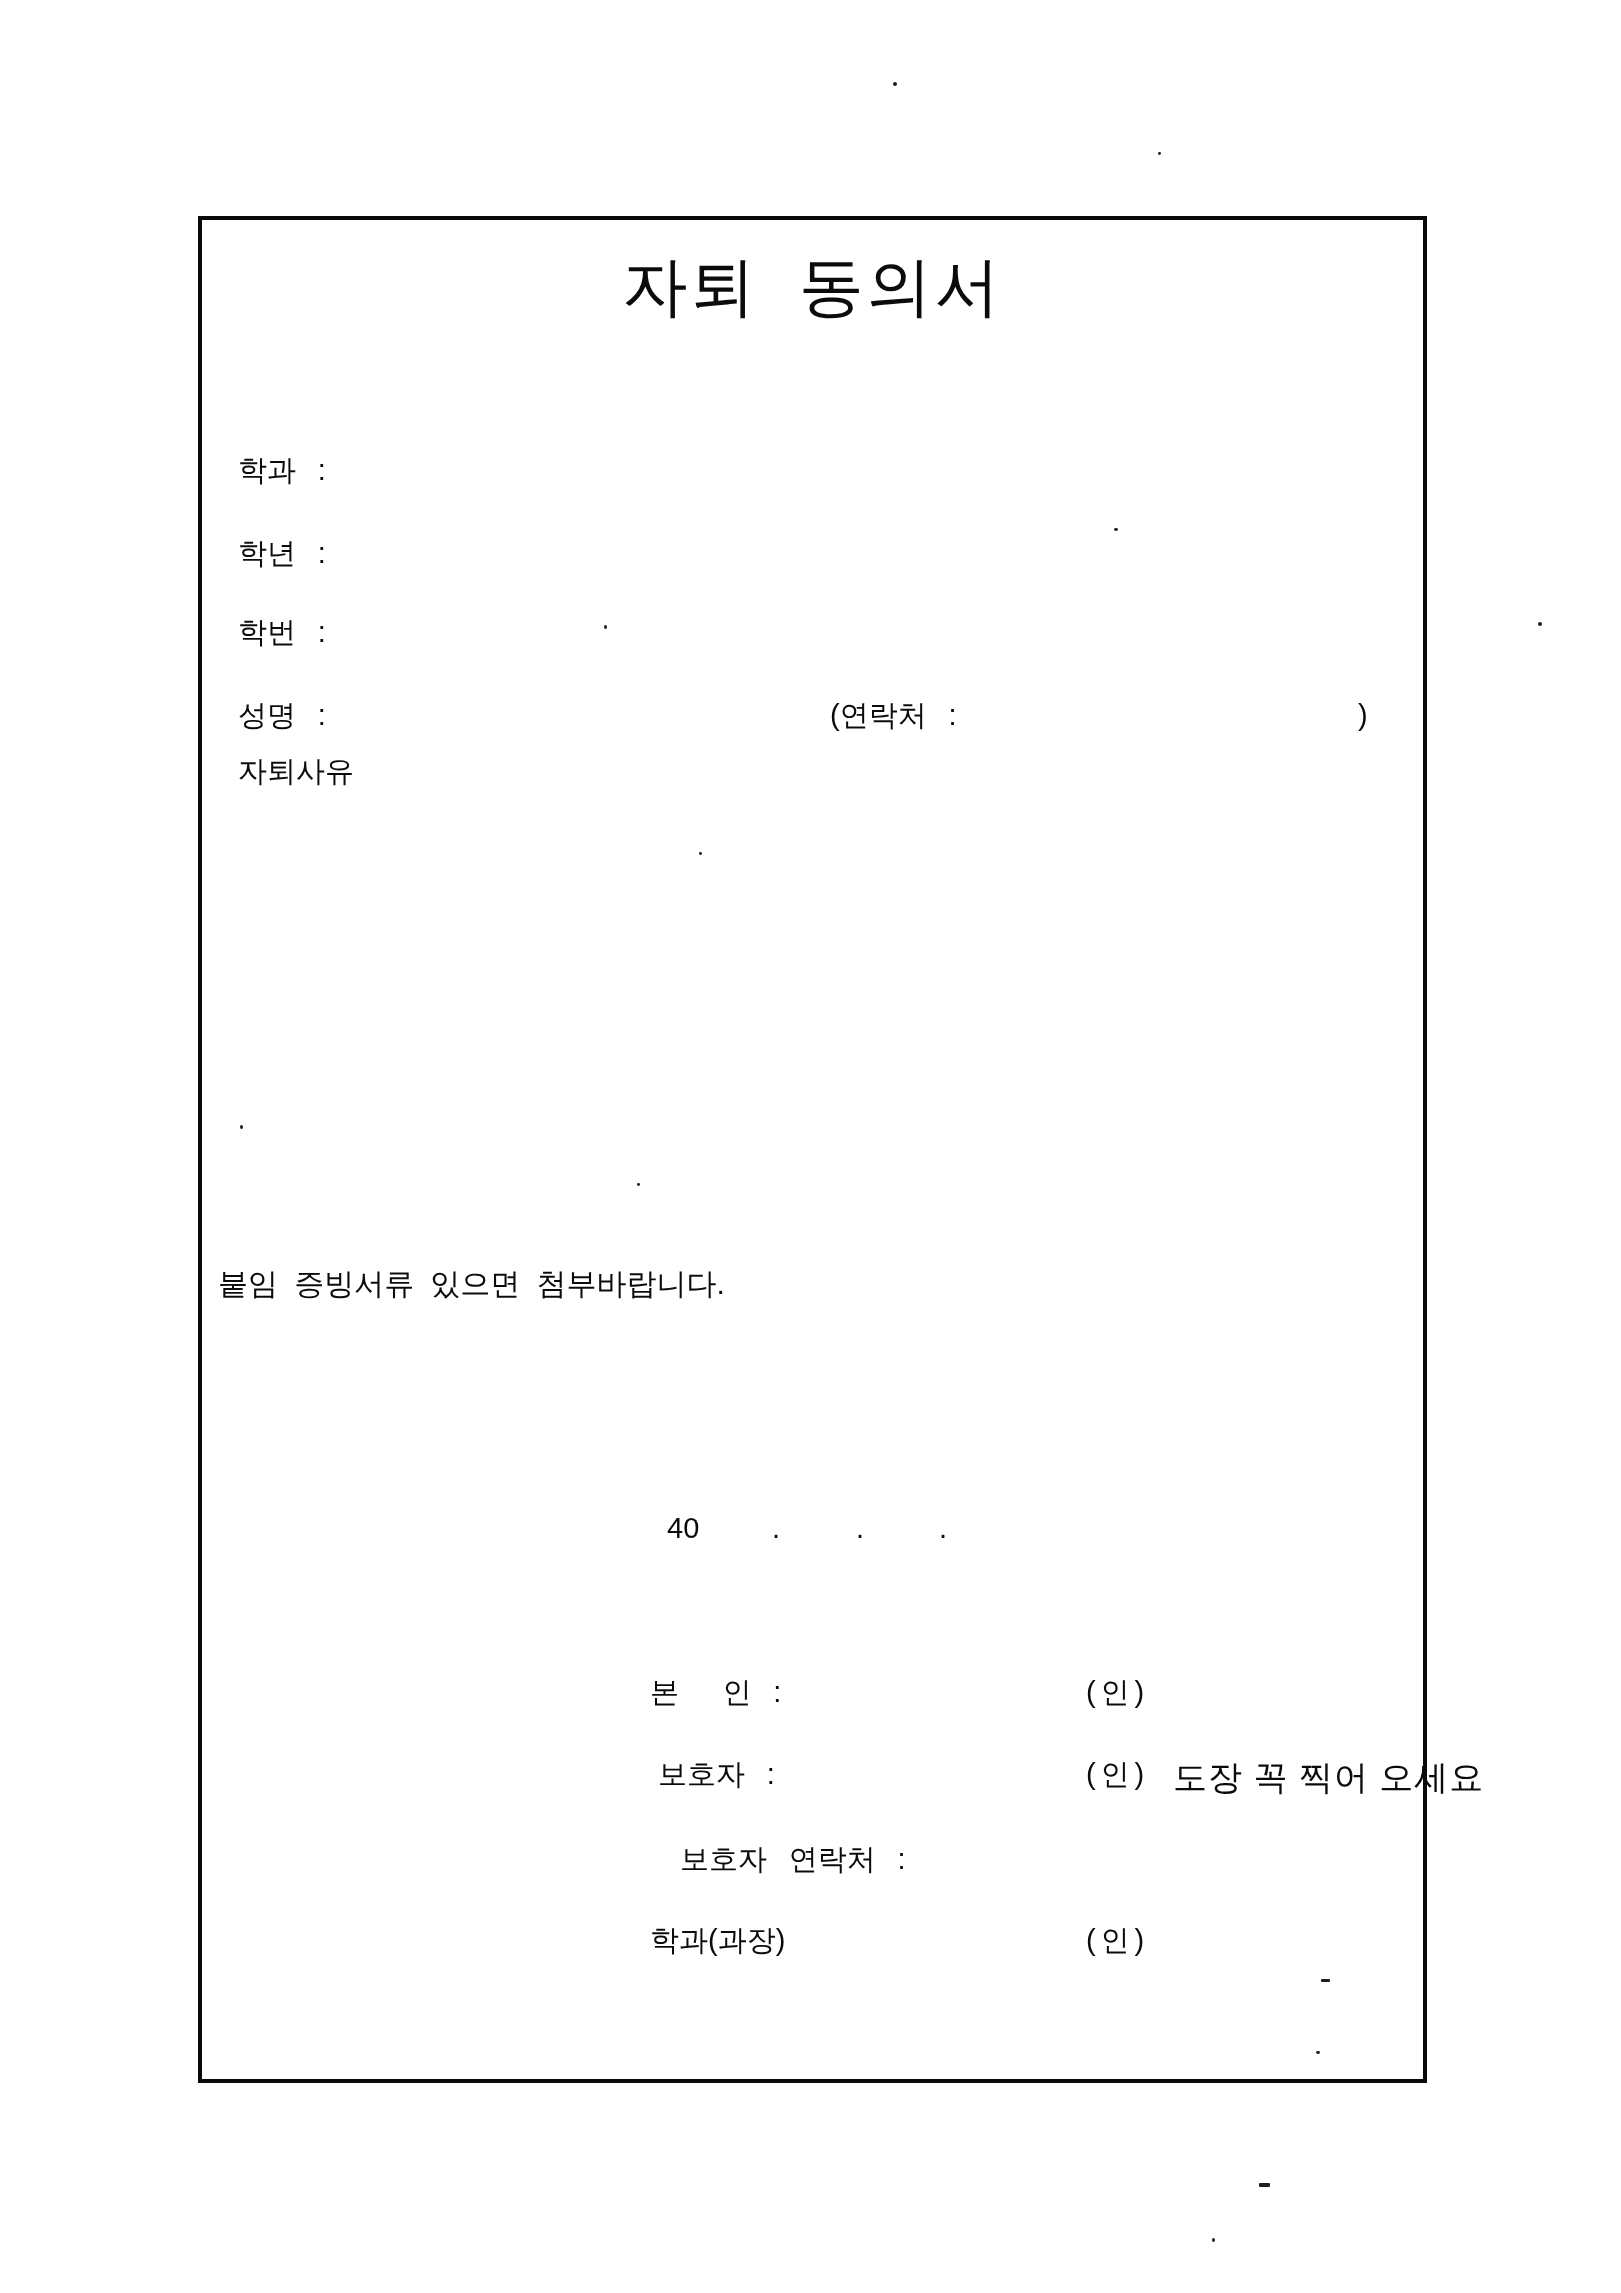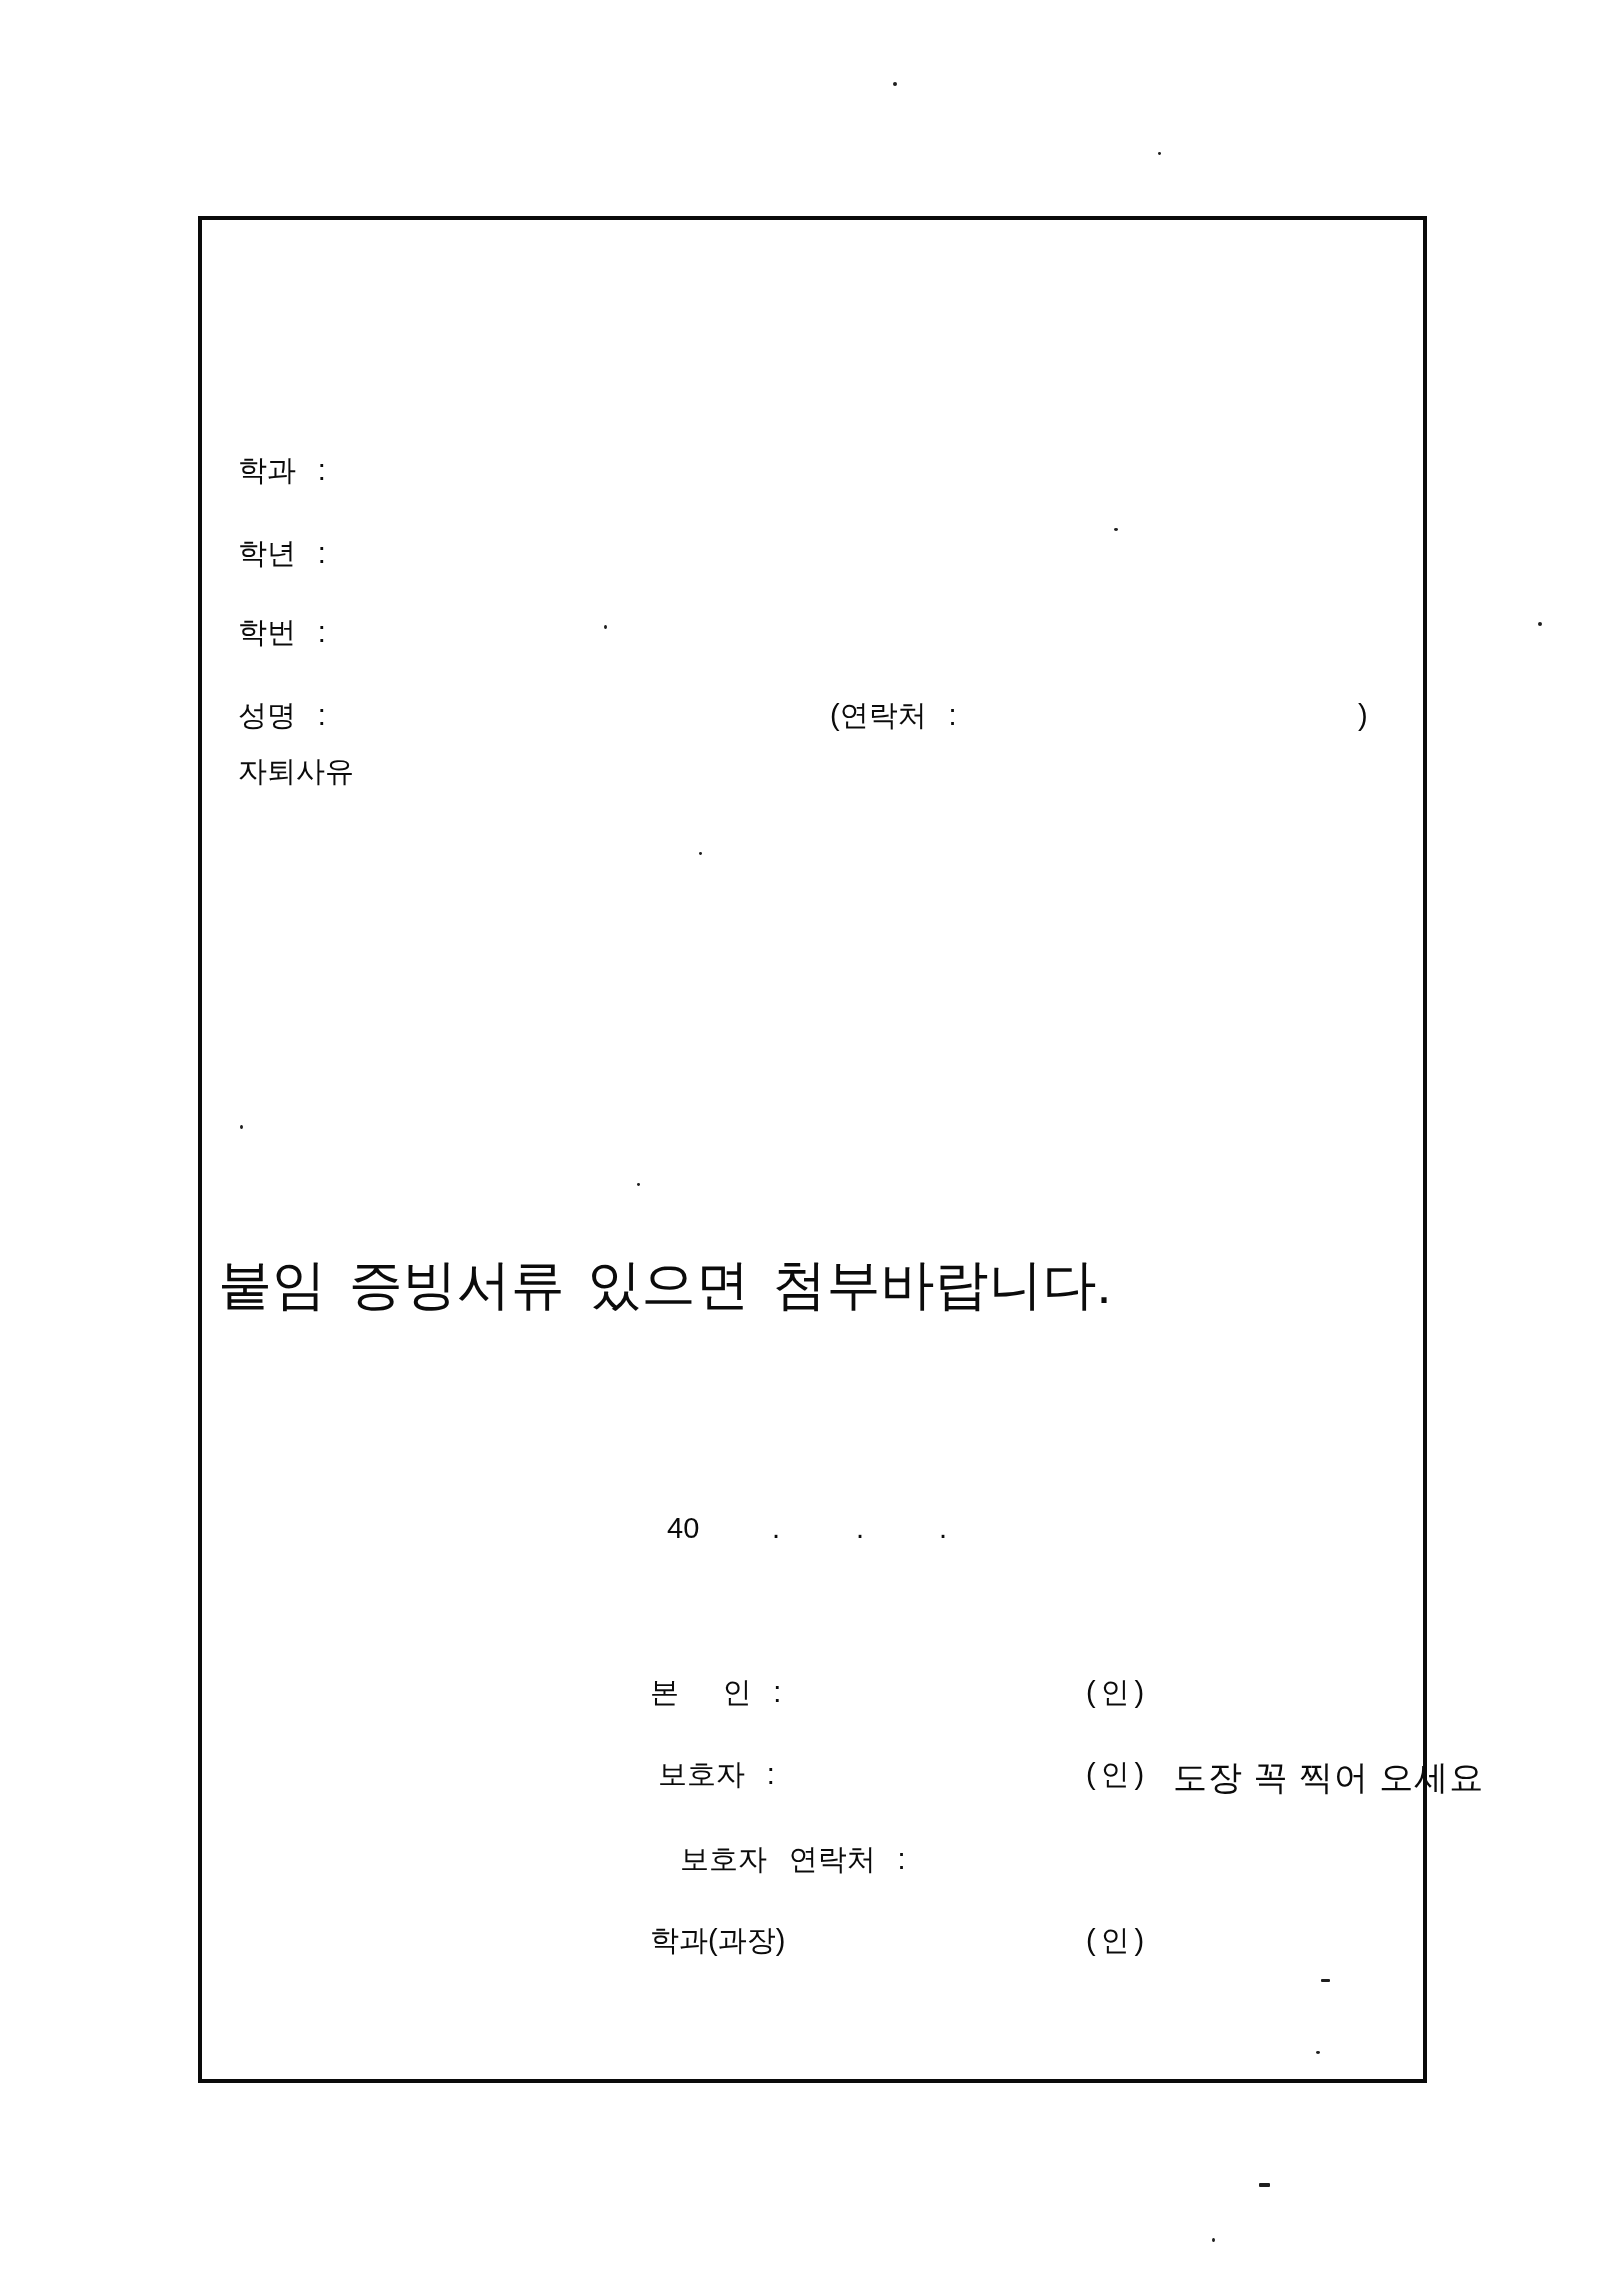--- a/index.html
+++ b/index.html
@@ -35,21 +35,21 @@
     word-spacing: 19.6px;
     white-space: pre;
   }
   .body-text {
     font-size: 29px;
     line-height: 45px;
     font-weight: 400;
   }
   .label-gap { word-spacing: 13.7px; }
   .note-text {
-    font-size: 54px;
+    font-size: 30px;
     line-height: 46px;
     word-spacing: 7.8px;
     text-align: right;
   }
   .seal { letter-spacing: 4.9px; }
   .small-note {
     font-size: 34px;
     line-height: 33px;
     font-weight: 500;
     letter-spacing: 1px;
@@ -61,20 +61,21 @@
   }
   .speck.dash { border-radius: 1px; }
 </style>
 </head>
 <body>
 
 <div class="page">
 
   <div class="border-box"></div>
 
+  <div class="title">자퇴 동의서</div>
 
   <div class="abs body-text label-gap" style="left:238px; top:448px;">학과 :</div>
   <div class="abs body-text label-gap" style="left:238px; top:531px;">학년 :</div>
   <div class="abs body-text label-gap" style="left:238px; top:610px;">학번 :</div>
   <div class="abs body-text label-gap" style="left:238px; top:693px;">성명 :</div>
   <div class="abs body-text label-gap" style="left:830px; top:693px;">(연락처 :</div>
   <div class="abs body-text" style="left:1358px; top:693px;">)</div>
   <div class="abs body-text" style="left:238px; top:749px;">자퇴사유</div>
 
   <div class="abs note-text" style="left:218px; top:1261px;">붙임 증빙서류 있으면 첨부바랍니다.</div>

